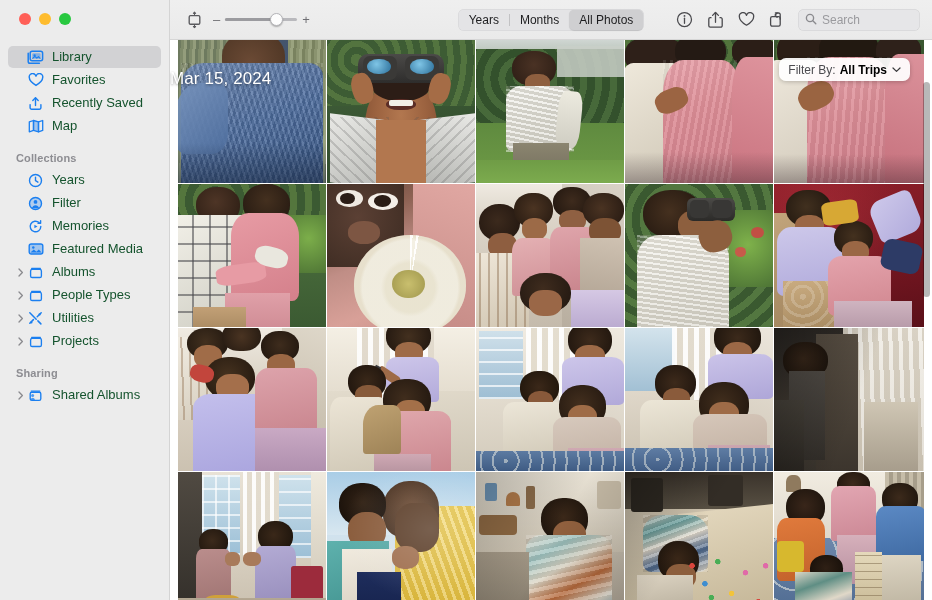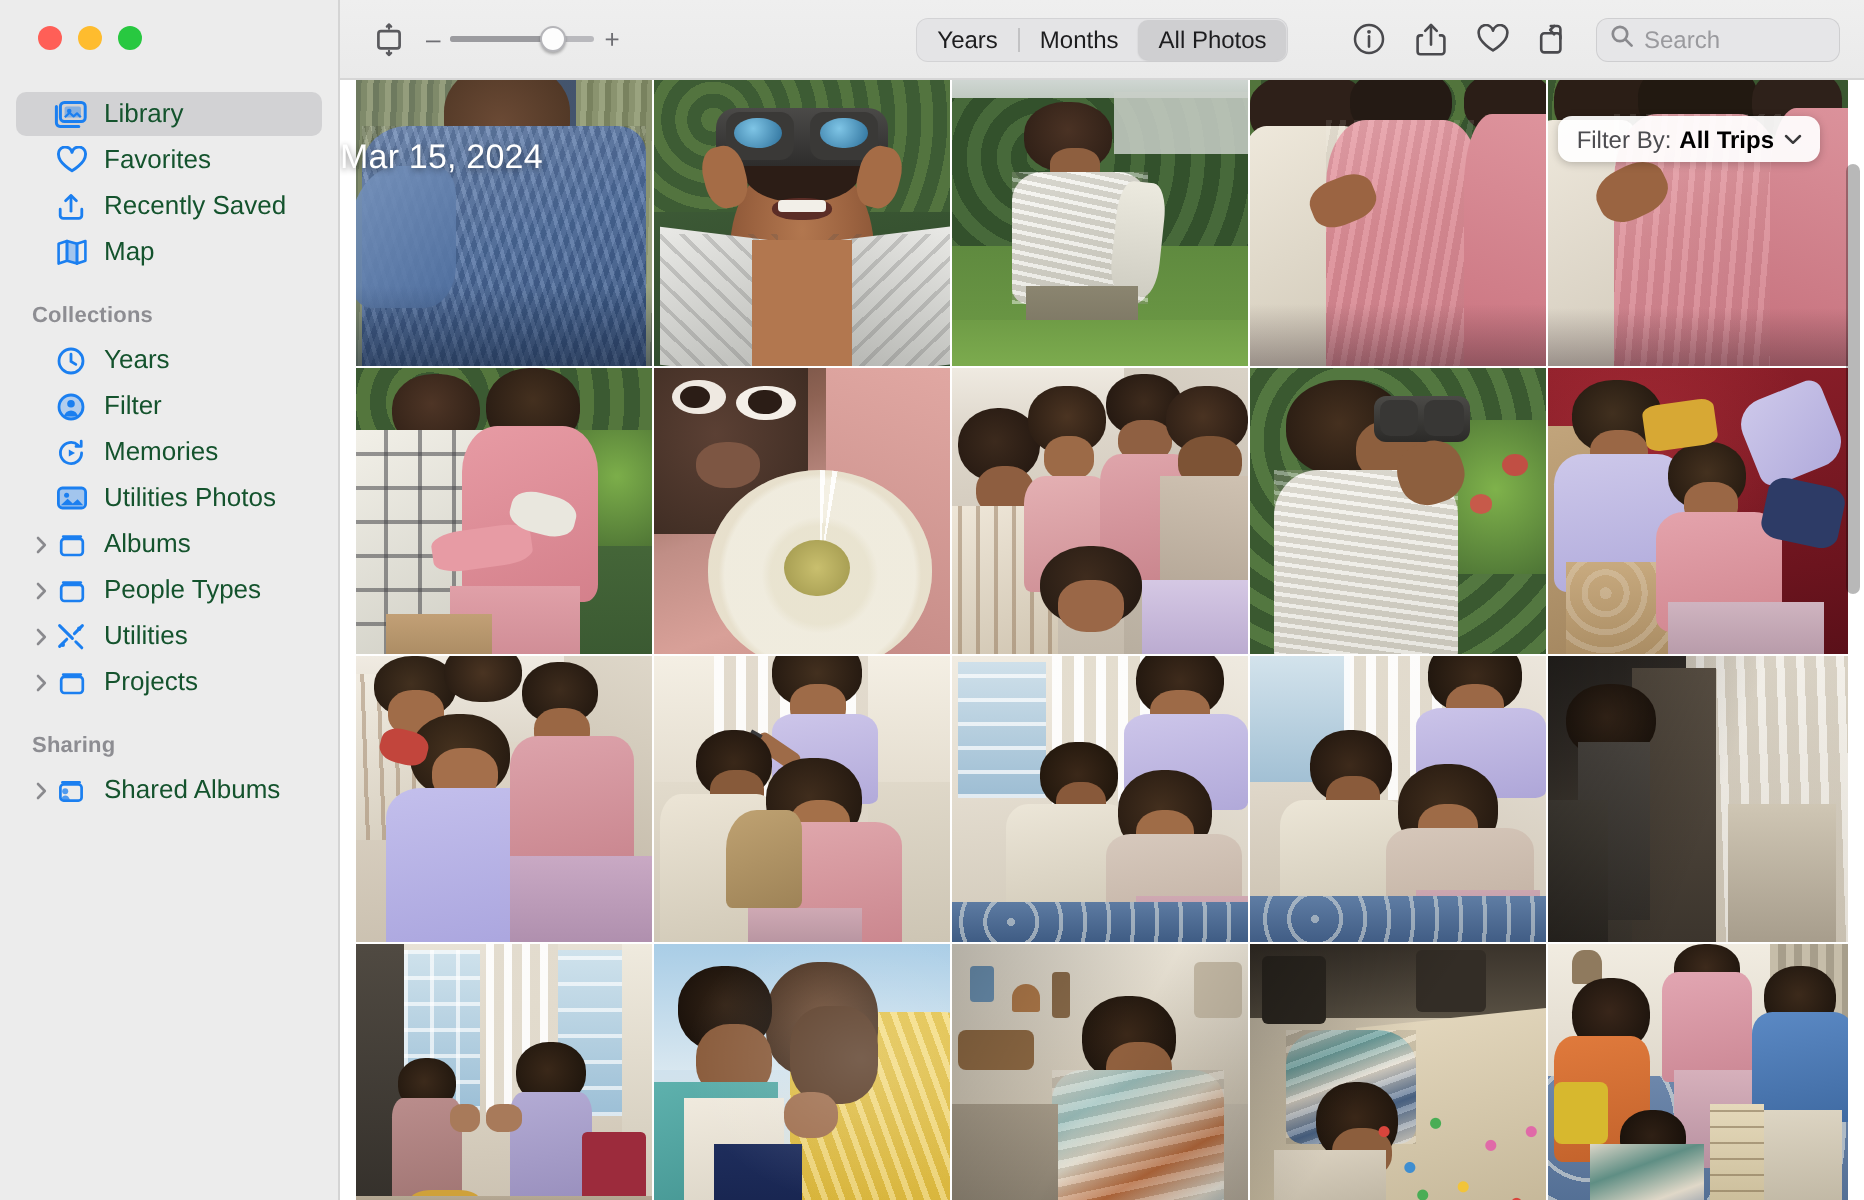--- a/index.html
+++ b/index.html
@@ -241,21 +241,21 @@
 
       <div class="sb-item no-disc">
         <span class="ico">
           <svg width="16" height="14" viewBox="0 0 16 14">
             <rect x="1.2" y="2" width="13.6" height="10" rx="2" fill="#1b7ff0" opacity=".35"></rect>
             <rect x="1.2" y="2" width="13.6" height="10" rx="2" fill="none" stroke="#1b7ff0" stroke-width="1.4"></rect>
             <circle cx="5.3" cy="5.6" r="1.25" fill="#1b7ff0"></circle>
             <path d="M2.4 10.6l3.4-3.2 2.6 2.4 2.4-2.2 2.8 3" fill="#1b7ff0"></path>
           </svg>
         </span>
-        <span class="lbl">Utilities Photos</span>
+        <span class="lbl">Featured Media</span>
       </div>
 
       <div class="sb-item">
         <span class="disc">
           <svg width="6" height="9" viewBox="0 0 6 9">
               <path d="M1 1l3.4 3.5L1 8" fill="none" stroke="#8a8a8e" stroke-width="1.3" stroke-linecap="round" stroke-linejoin="round"></path>
             </svg>
         </span>
         <span class="ico">
           <svg width="14" height="14" viewBox="0 0 14 14">

